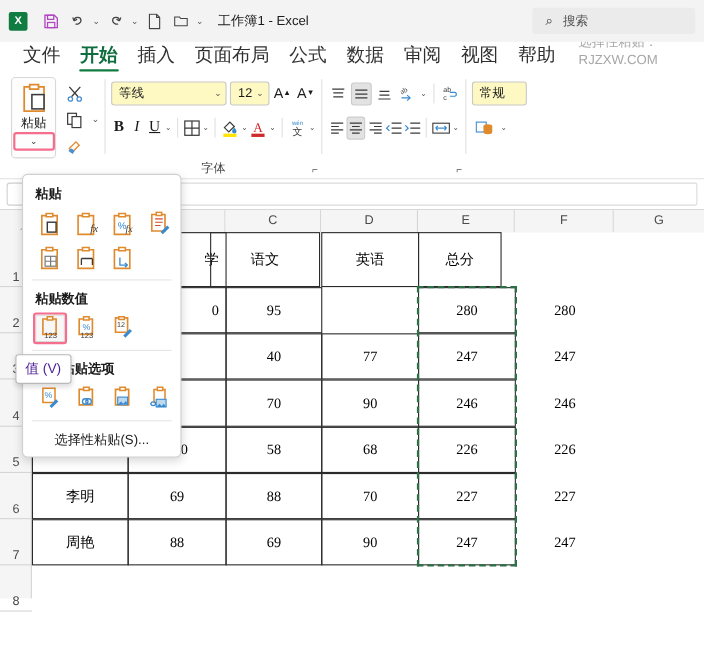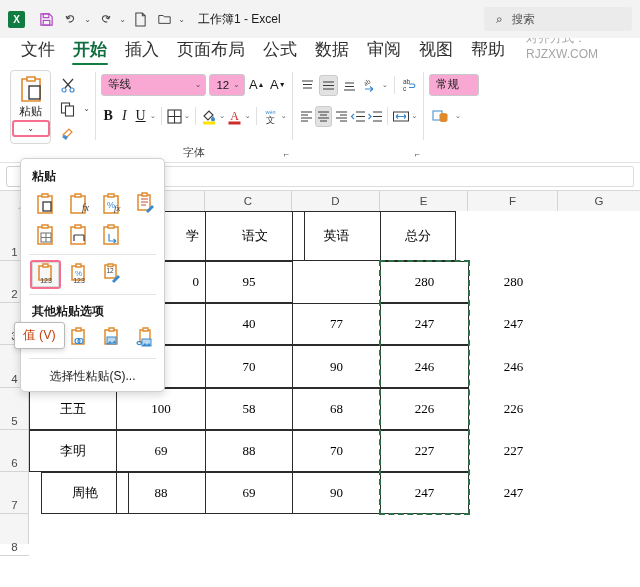--- a/index.html
+++ b/index.html
@@ -107,21 +107,21 @@
   .mini-ic { width: 20px; height: 19px; display:flex; align-items:center; justify-content:center; }
   .mini-caret { font-size: 8px; color: #555; margin-left: 5px; }
 
   
   .font-grp { width: 196px; }
   .fr1 { display: flex; align-items: center; gap: 3px; height: 26px; padding-top:3px;}
   .fr2 { display: flex; align-items: center; gap: 2px; height: 28px; margin-top: 6px; }
   .combo {
     height: 22px; border: 1px solid #c8c8c8; border-radius: 3px;
     display: flex; align-items: center; justify-content: space-between;
-    padding: 0 4px 0 6px; font-size: 11.5px; background: #f9a8d4;
+    padding: 0 4px 0 6px; font-size: 11.5px; background: #fef9c3;
   }
   .combo.fontname { width: 125px; }
   .combo.fontsize { width: 40px; }
   .combo .cv { color: #1a1a1a; }
   .combo .cc { font-size: 8px; color: #555; }
   .ic-btn {
     width: 22px; height: 22px; display: flex; align-items: center;
     justify-content: center; font-size: 12.5px; color: #1a1a1a;
     border-radius: 3px;
   }
@@ -229,21 +229,21 @@
     background: #f7f7f7;
   }
   .pm-div { height: 1px; background: #e5e5e5; margin: 4px 8px; }
   .pm-foot {
     font-size: 12px; color: #1a1a1a; text-align: center; padding: 5px 0 3px 0;
   }
   .tooltip {
     position: absolute; left: 14px; top: 322px;
     background: #fff; border: 1px solid #b9b9b9; border-radius: 3px;
     box-shadow: 0 2px 5px rgba(0,0,0,0.14);
-    padding: 4px 8px; font-size: 12.5px; color: #c2410c; z-index: 60;
+    padding: 4px 8px; font-size: 12.5px; color: #4c1d95; z-index: 60;
     white-space: nowrap;
   }
 
   svg { display: block; }
 </style>
 </head>
 <body>
 
 <div class="titlebar">
   <div class="excel-logo">X</div>
@@ -292,21 +292,21 @@
 <div class="tabbar">
   <div class="tab">文件</div>
   <div class="tab active">开始</div>
   <div class="tab">插入</div>
   <div class="tab">页面布局</div>
   <div class="tab">公式</div>
   <div class="tab">数据</div>
   <div class="tab">审阅</div>
   <div class="tab">视图</div>
   <div class="tab">帮助</div>
-  <div class="watermark">对齐方式：RJZXW.COM</div>
+  <div class="watermark">选择性粘贴：RJZXW.COM</div>
 </div>
 
 <div class="ribbon">
 
   <div class="grp paste-grp">
     <div class="paste-big">
       <span class="clip-big">
         <svg width="26" height="28" viewBox="0 0 26 28">
           <path d="M4 4h18v22H4z" fill="none" stroke="#e08a2e" stroke-width="1.6"></path>
           <path d="M9 2h8v4H9z" fill="#fff" stroke="#e08a2e" stroke-width="1.6"></path>
@@ -539,21 +539,21 @@
     <div class="rh" style="top:50px;height:42px">2</div>
     <div class="rh" style="top:92px;height:42px">3</div>
     <div class="rh" style="top:134px;height:43px">4</div>
     <div class="rh" style="top:177px;height:42px">5</div>
     <div class="rh" style="top:219px;height:42px">6</div>
     <div class="rh" style="top:261px;height:42px">7</div>
     <div class="rh" style="top:303px;height:42px">8</div>
   </div>
 
   <div class="cell bordered" style="left:29px;top:20px;width:177px;height:50px;justify-content:flex-end;padding-right:6px">学</div>
-  <div class="cell bordered" style="left:205px;top:20px;width:100px;height:50px">语文</div>
+  <div class="cell bordered" style="left:191px;top:20px;width:100px;height:50px">语文</div>
   <div class="cell bordered" style="left:292px;top:20px;width:89px;height:50px">英语</div>
   <div class="cell bordered" style="left:380px;top:20px;width:76px;height:50px">总分</div>
 
   <div class="cell bordered" style="left:29px;top:70px;width:177px;height:42px;justify-content:flex-end;padding-right:6px">0</div>
   <div class="cell bordered" style="left:205px;top:70px;width:88px;height:42px">95</div>
   <div class="cell bordered" style="left:380px;top:70px;width:89px;height:42px">280</div>
   <div class="cell plain" style="left:469px;top:70px;width:89px;height:42px">280</div>
 
   <div class="cell bordered" style="left:29px;top:112px;width:177px;height:42px;justify-content:flex-end;padding-right:6px"></div>
   <div class="cell bordered" style="left:205px;top:112px;width:88px;height:42px">40</div>
@@ -574,21 +574,21 @@
   <div class="cell bordered" style="left:380px;top:197px;width:89px;height:42px">226</div>
   <div class="cell plain" style="left:469px;top:197px;width:89px;height:42px">226</div>
 
   <div class="cell bordered" style="left:29px;top:239px;width:88px;height:42px">李明</div>
   <div class="cell bordered" style="left:116px;top:239px;width:90px;height:42px">69</div>
   <div class="cell bordered" style="left:205px;top:239px;width:88px;height:42px">88</div>
   <div class="cell bordered" style="left:292px;top:239px;width:89px;height:42px">70</div>
   <div class="cell bordered" style="left:380px;top:239px;width:89px;height:42px">227</div>
   <div class="cell plain" style="left:469px;top:239px;width:89px;height:42px">227</div>
 
-  <div class="cell bordered" style="left:41px;top:281px;width:88px;height:42px">周艳</div>
+  <div class="cell bordered" style="left:29px;top:281px;width:88px;height:42px">周艳</div>
   <div class="cell bordered" style="left:116px;top:281px;width:90px;height:42px">88</div>
   <div class="cell bordered" style="left:205px;top:281px;width:88px;height:42px">69</div>
   <div class="cell bordered" style="left:292px;top:281px;width:89px;height:42px">90</div>
   <div class="cell bordered" style="left:380px;top:281px;width:89px;height:42px">247</div>
   <div class="cell plain" style="left:469px;top:281px;width:89px;height:42px">247</div>
 
   <div class="marching" style="left:379px;top:69px;width:91px;height:255px"></div>
 </div>
 
 <div class="pmenu">
@@ -644,20 +644,21 @@
     <div class="pm-item">
       <svg width="22" height="23" viewBox="0 0 22 23">
           <path d="M3 4h14v17H3z" fill="none" stroke="#e08a2e" stroke-width="1.5"></path>
           <path d="M7 2h6v3H7z" fill="#fff" stroke="#e08a2e" stroke-width="1.4"></path>
           <path d="M8 11v7h7M15 18l-2.5-2M15 18l-2.5 2" stroke="#3a8ad0" stroke-width="1.2" fill="none"></path>
         </svg>
     </div>
   </div>
 
   <div class="pm-div"></div>
+  <div class="pm-head">粘贴数值</div>
   <div class="pm-row">
     <div class="pm-item hl">
       <svg width="22" height="23" viewBox="0 0 22 23">
           <path d="M4 3h12v14H4z" fill="none" stroke="#e08a2e" stroke-width="1.5"></path>
           <path d="M8 1h5v3H8z" fill="#fff" stroke="#e08a2e" stroke-width="1.4"></path>
           <text x="11" y="20" font-size="7" text-anchor="middle" fill="#3a3a3a" font-family="Liberation Sans, sans-serif">123</text>
         </svg>
     </div>
     <div class="pm-item">
       <svg width="22" height="23" viewBox="0 0 22 23">

